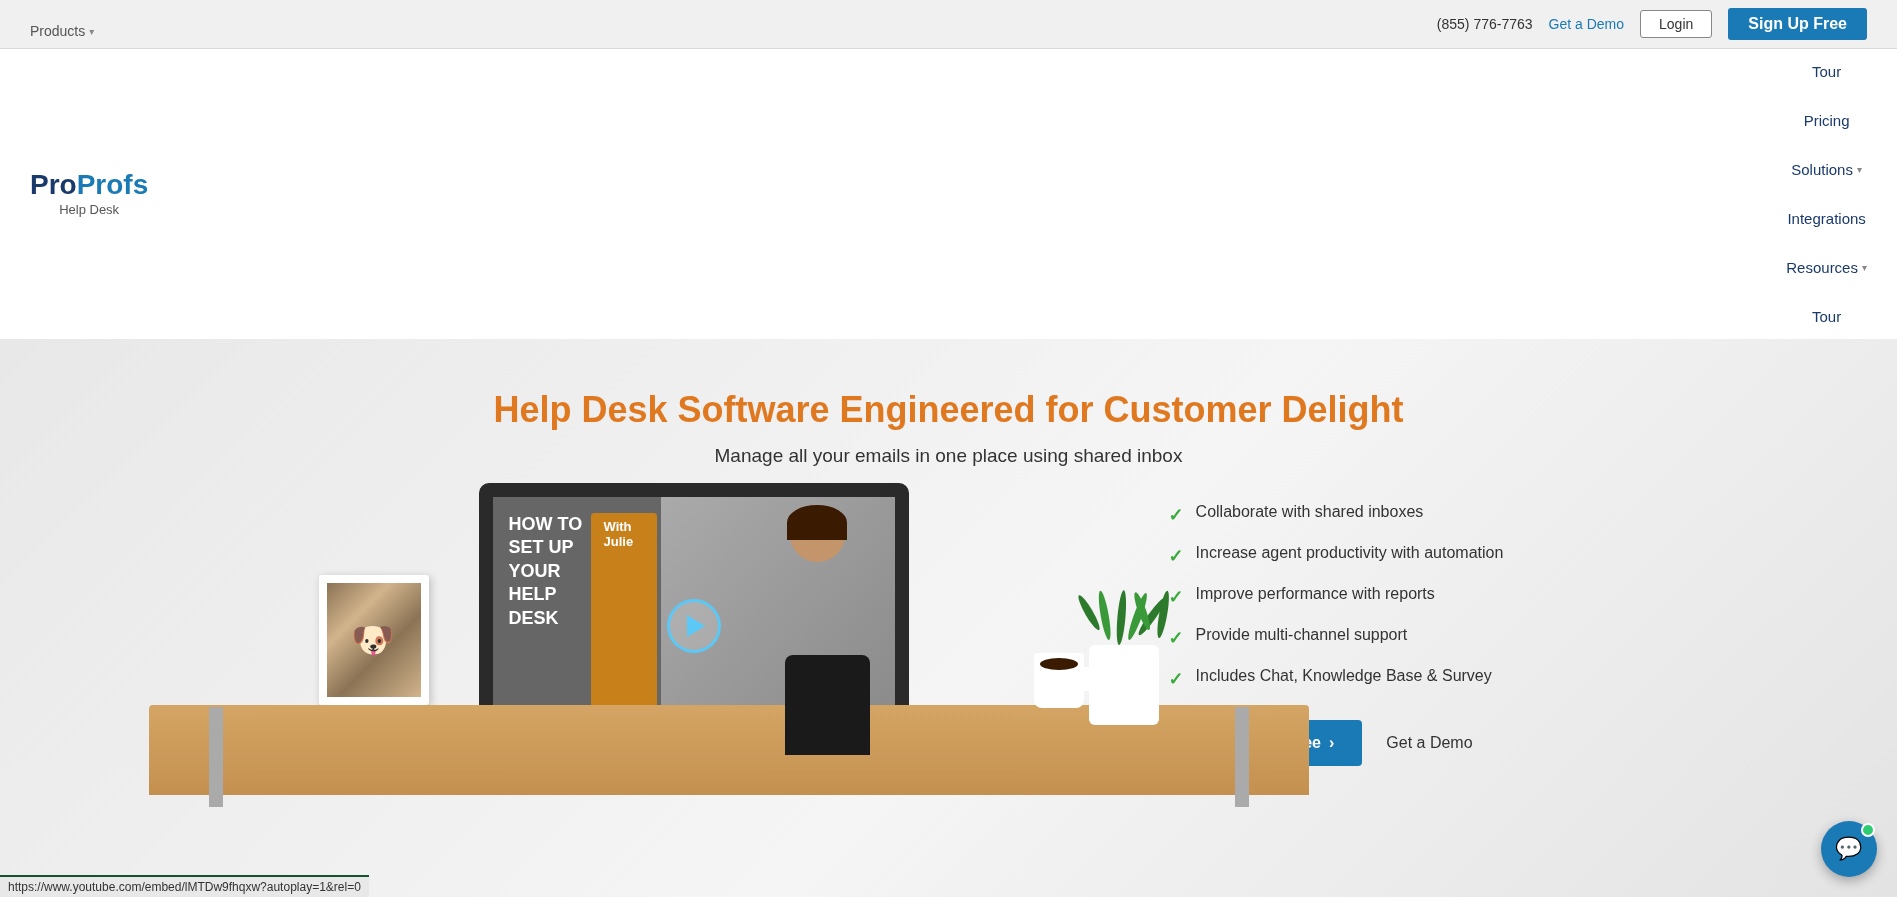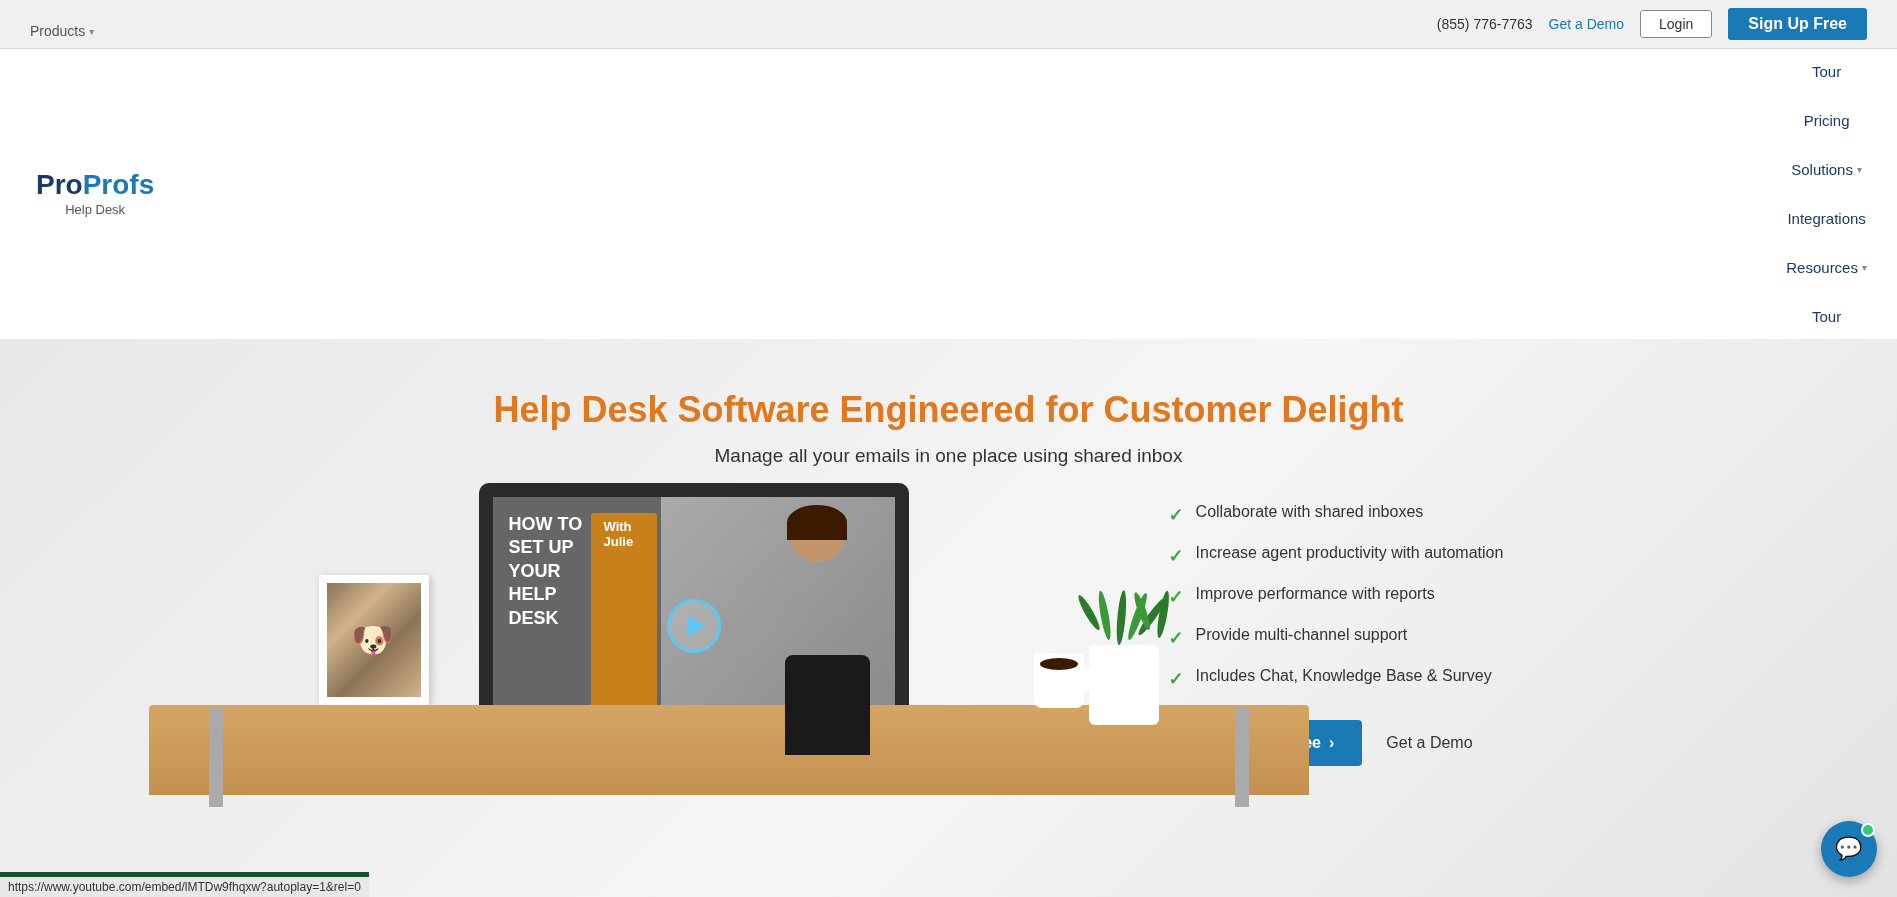--- a/index.html
+++ b/index.html
@@ -74,21 +74,20 @@
       padding: 14px 30px;
       display: flex;
       align-items: center;
       justify-content: space-between;
       box-shadow: 0 1px 3px rgba(0,0,0,0.08);
     }
     .logo-area {
       display: flex;
       flex-direction: column;
       align-items: flex-end;
-      margin-left: 6px;
     }
     .logo-text {
       font-size: 28px;
       font-weight: 700;
       line-height: 1;
     }
     .logo-pro { color: #1a3a6b; }
     .logo-profs { color: #1a7ab5; }
     .logo-subtitle {
       font-size: 13px;
@@ -410,21 +409,21 @@
 
     
     .url-bar {
       position: fixed;
       bottom: 0;
       left: 0;
       background: #e8e8e8;
       padding: 3px 8px;
       font-size: 12px;
       color: #333;
-      border-top: 5px solid #14532d;
+      border-top: 2px solid #14532d;
       z-index: 100;
     }
 
     
     .arrow-down {
       font-size: 10px;
       color: #888;
     }
   </style>
 </head>

